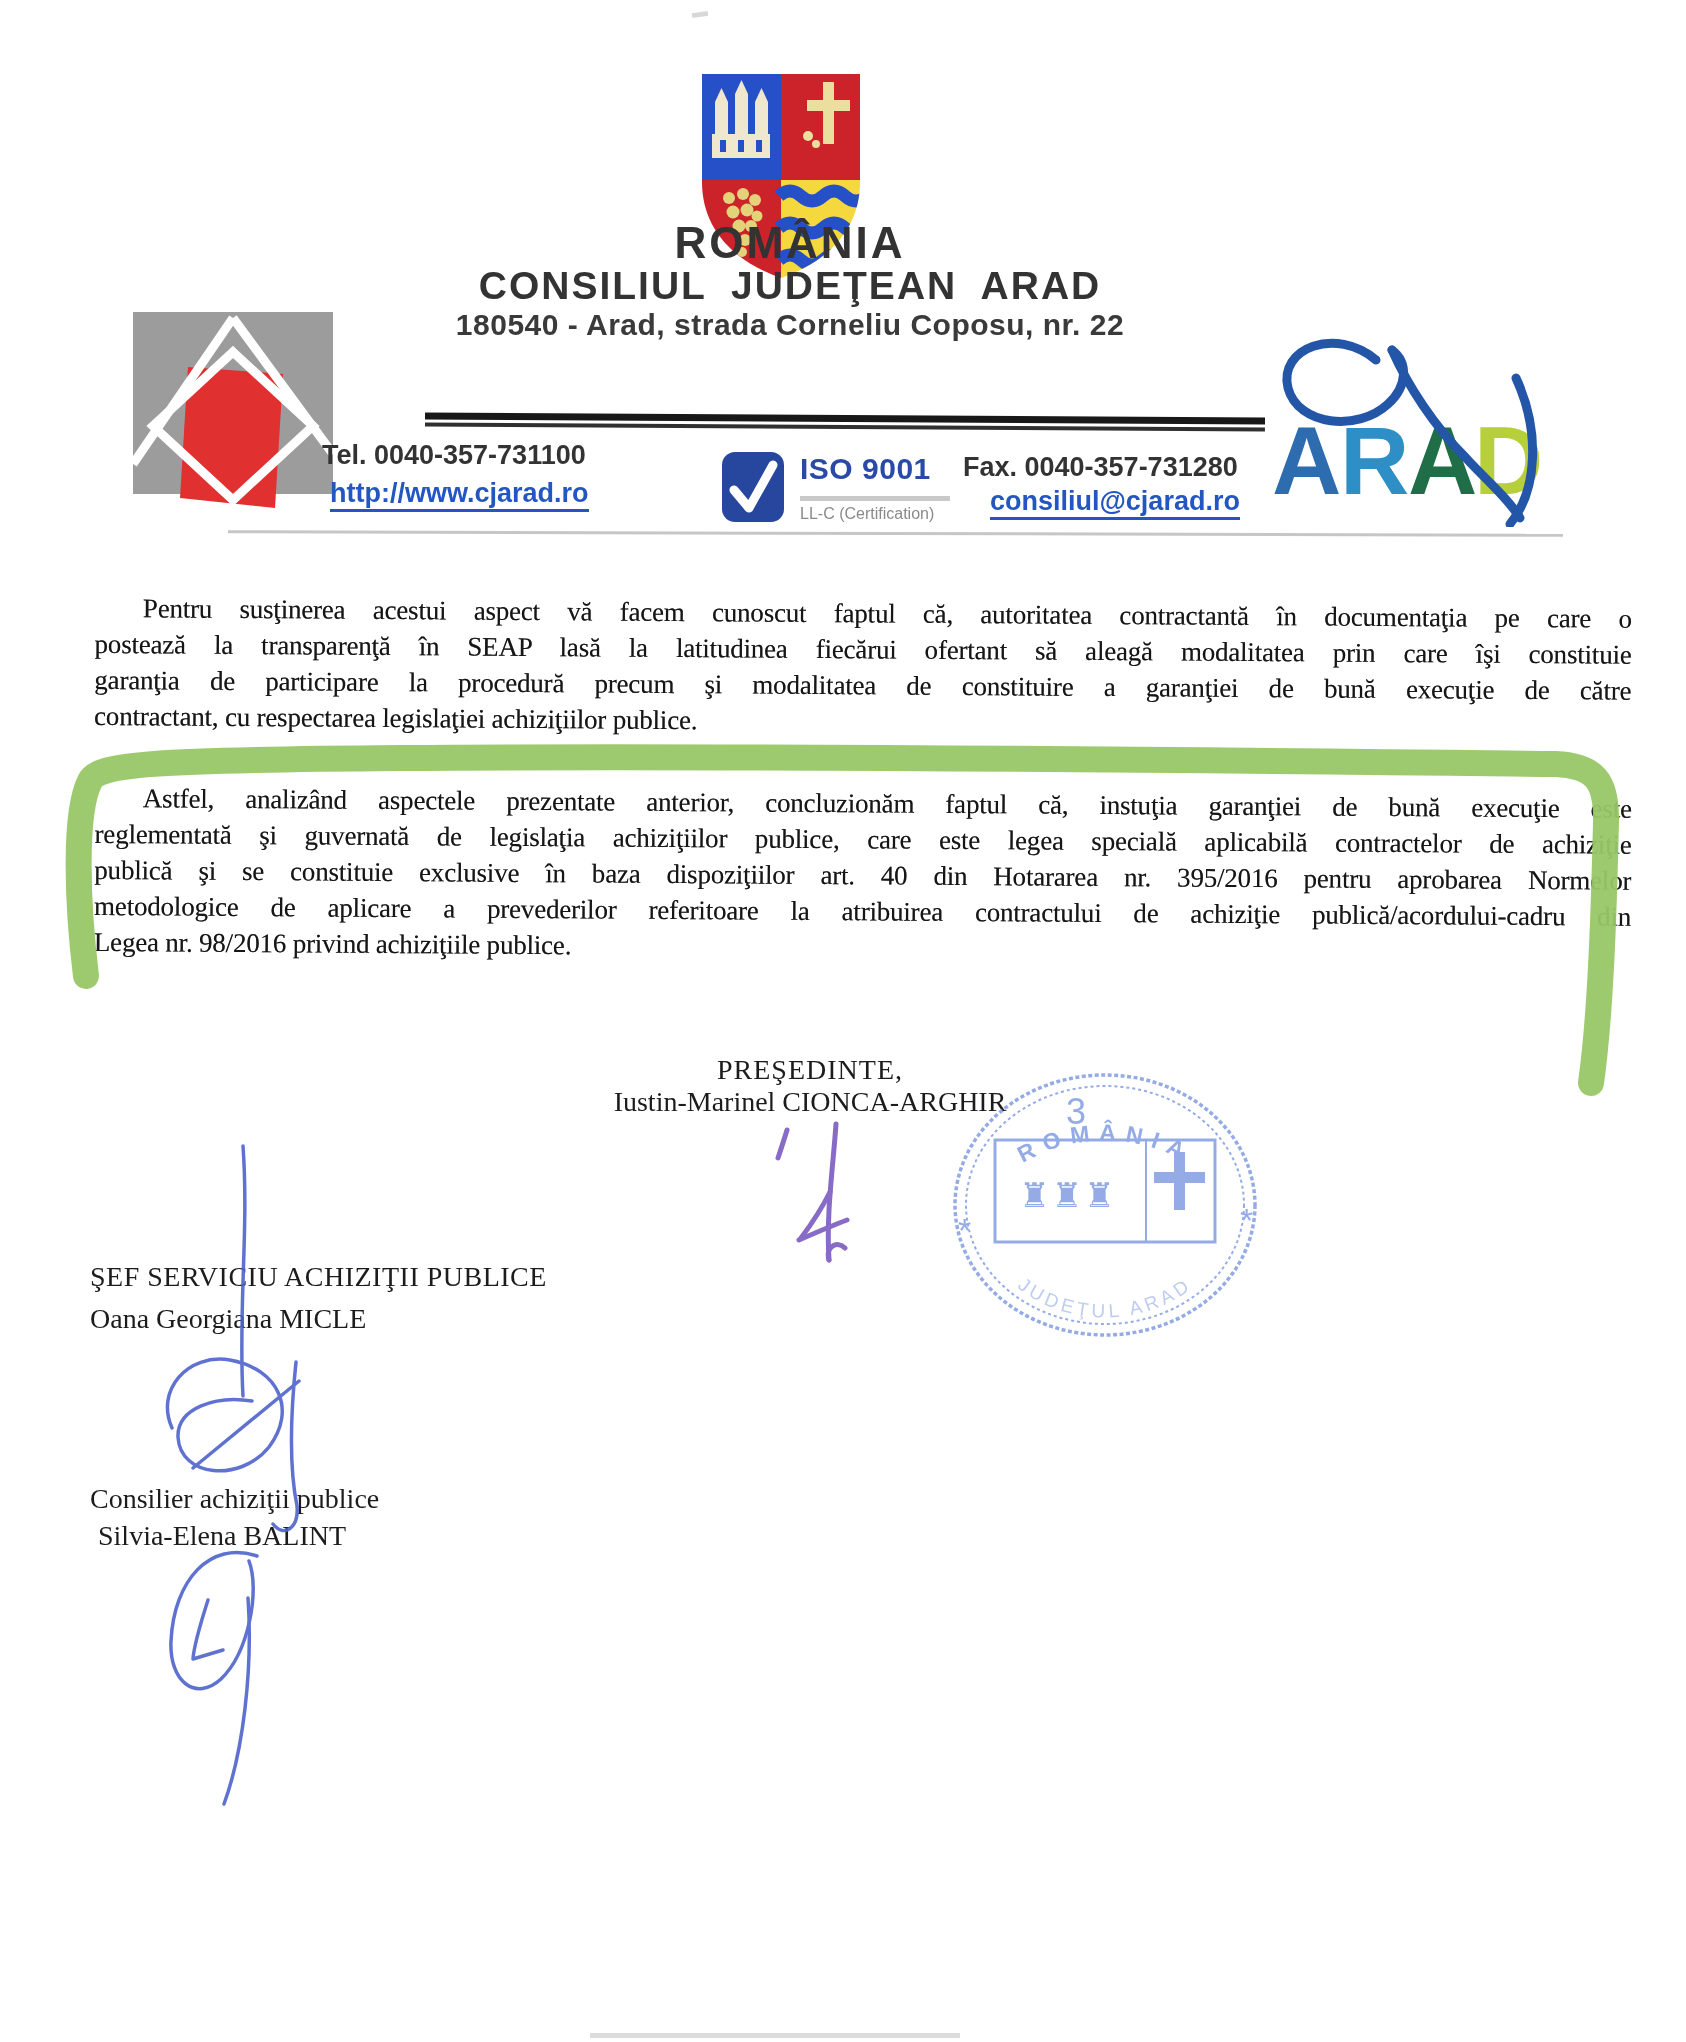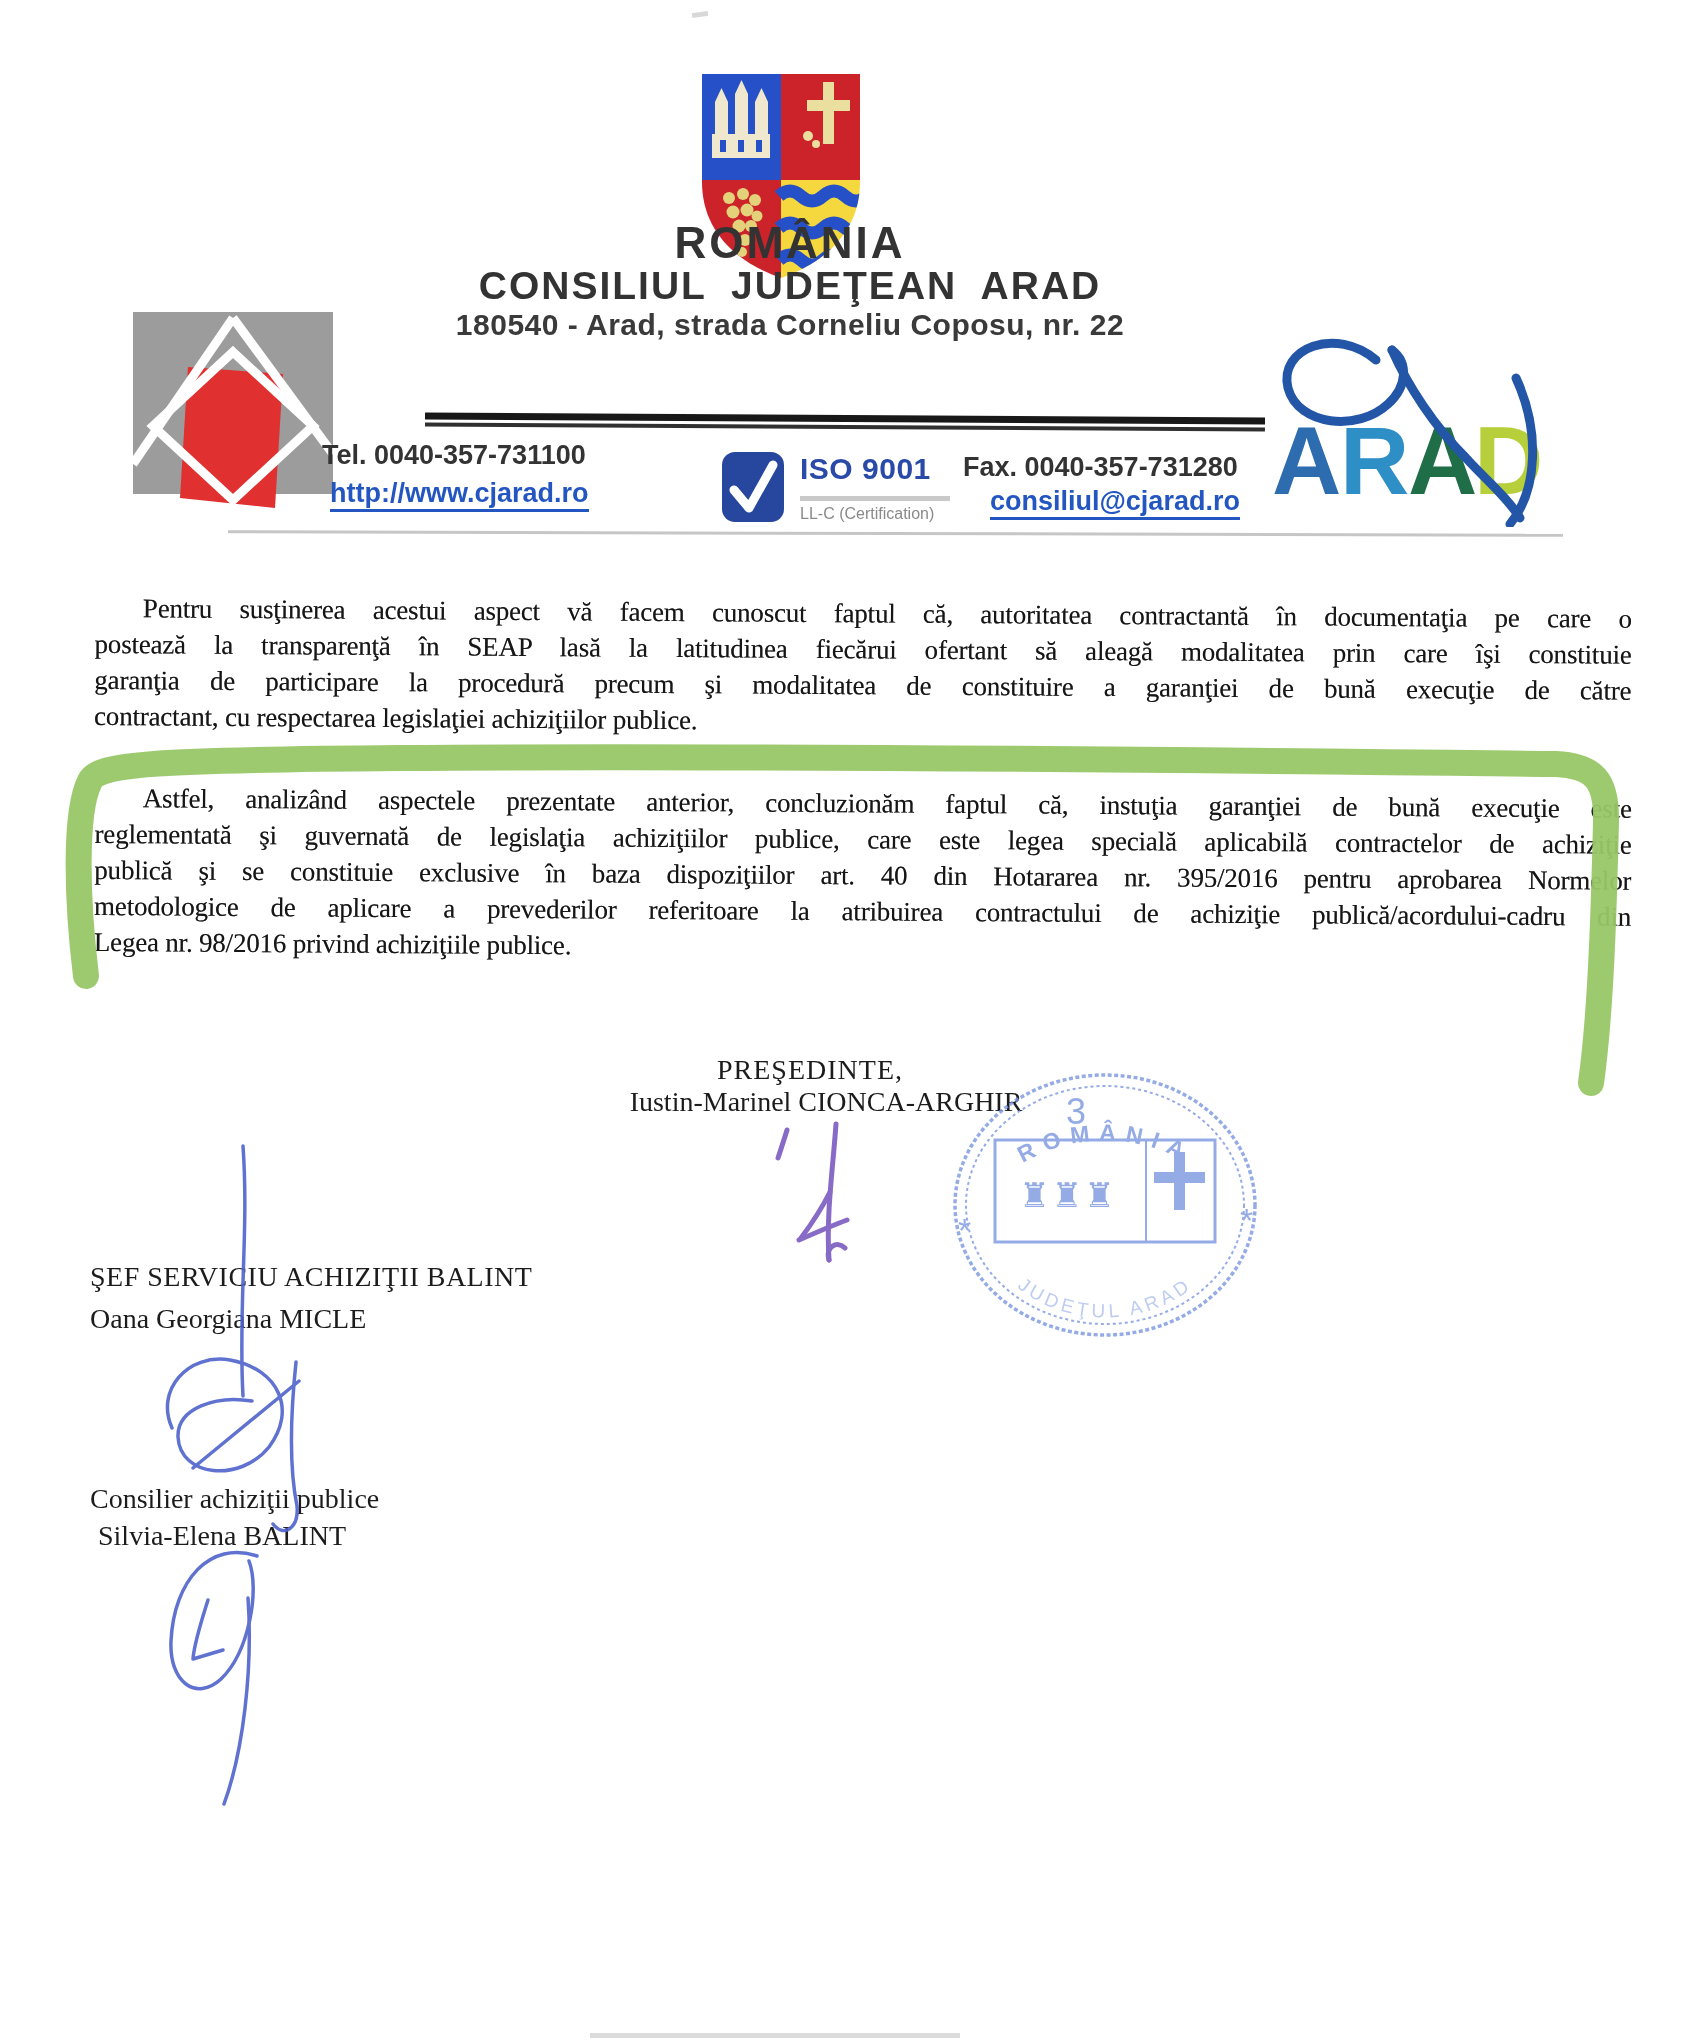--- a/index.html
+++ b/index.html
@@ -164,24 +164,24 @@
 <div class="abs para p2">
   <div class="line indent">Astfel, analizând aspectele prezentate anterior, concluzionăm faptul că, instuţia garanţiei de bună execuţie este</div>
   <div class="line">reglementată şi guvernată de legislaţia achiziţiilor publice, care este legea specială aplicabilă contractelor de achiziţie</div>
   <div class="line">publică şi se constituie exclusive în baza dispoziţiilor art. 40 din Hotararea nr. 395/2016 pentru aprobarea Normelor</div>
   <div class="line">metodologice de aplicare a prevederilor referitoare la atribuirea contractului de achiziţie publică/acordului-cadru din</div>
   <div class="line last">Legea nr. 98/2016 privind achiziţiile publice.</div>
 </div>
 
 <div class="abs pres">
   <div class="abs sig-title" style="left: 0px; width: 500px; top: 1054px; text-align: center;">PREŞEDINTE,</div>
-  <div class="abs sig-name" style="left: 16px; width: 500px; top: 1086px; text-align: center;">Iustin-Marinel CIONCA-ARGHIR</div>
-</div>
-
-<div class="abs blk-left sig-title" style="left:90px; top:1261px; letter-spacing:0.5px;">ŞEF SERVICIU ACHIZIŢII BALINT</div>
+  <div class="abs sig-name" style="left: 0px; width: 500px; top: 1086px; text-align: center;">Iustin-Marinel CIONCA-ARGHIR</div>
+</div>
+
+<div class="abs blk-left sig-title" style="left:90px; top:1261px; letter-spacing:0.5px;">ŞEF SERVICIU ACHIZIŢII PUBLICE</div>
 <div class="abs blk-left sig-name" style="left:90px; top:1303px;">Oana Georgiana MICLE</div>
 
 <div class="abs blk-left sig-title" style="left:90px; top:1483px;">Consilier achiziţii publice</div>
 <div class="abs blk-left sig-name" style="left:98px; top:1520px;">Silvia-Elena BALINT</div>
 
 <svg class="abs" style="left:0; top:0; pointer-events:none;" width="1686" height="2042" viewBox="0 0 1686 2042">
 
   <path d="M86,976 C77,902 74,812 90,781 C98,764 150,760 400,758 C800,755 1290,761 1556,764 C1594,766 1607,780 1606,822 C1604,905 1601,1012 1591,1083" stroke="#98c767" stroke-width="26" fill="none" stroke-linecap="round" stroke-linejoin="round" opacity="0.95"></path>
 
   <g opacity="0.8">

